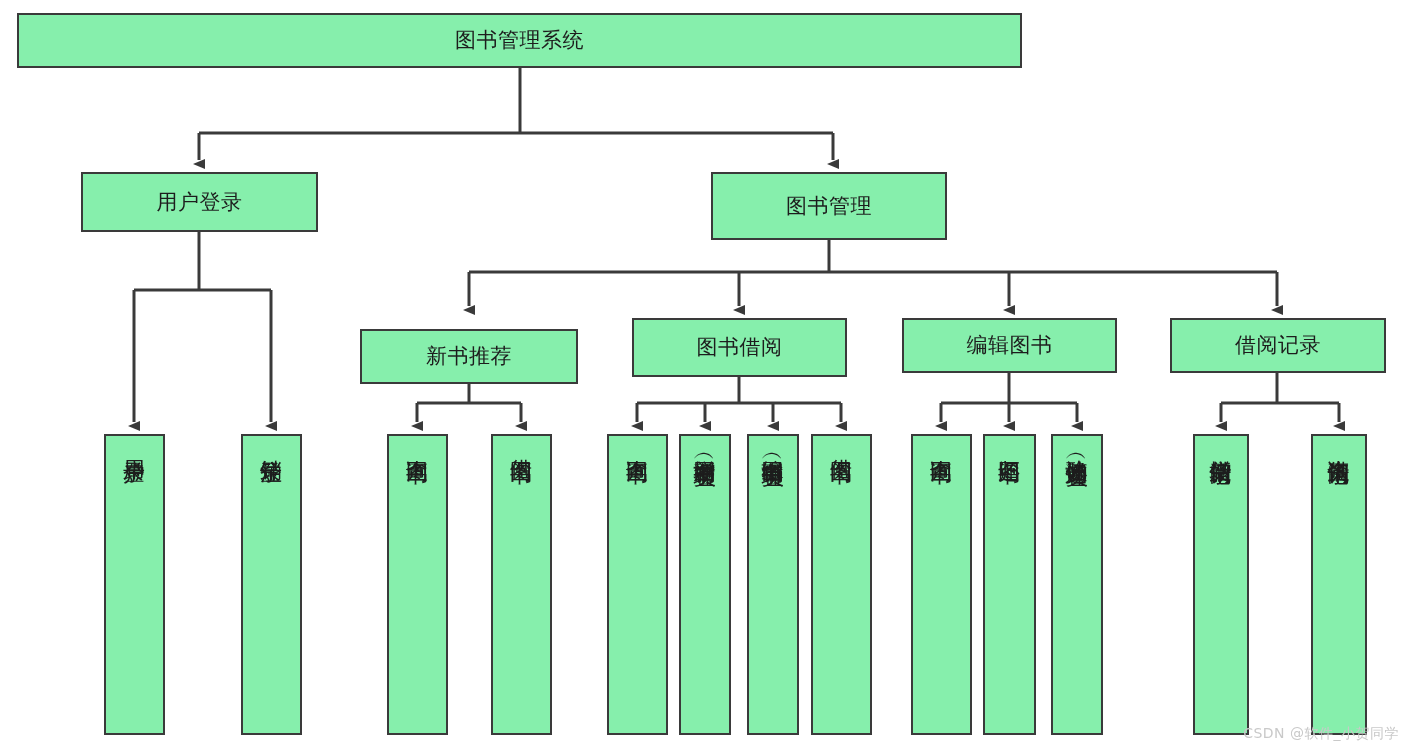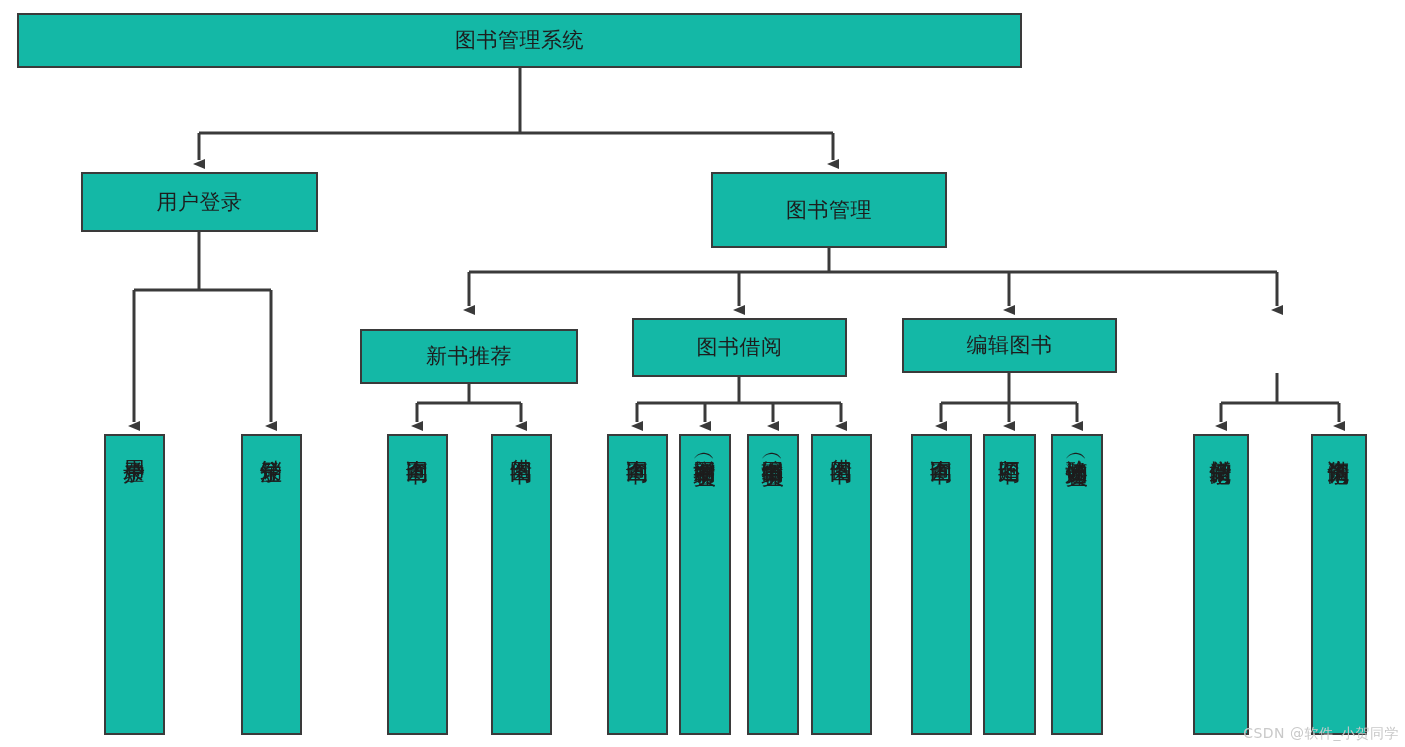--- a/index.html
+++ b/index.html
@@ -22,21 +22,21 @@
     position: absolute;
     left: 0;
     top: 0;
     width: 1405px;
     height: 747px;
     pointer-events: none;
   }
   .node {
     position: absolute;
     box-sizing: border-box;
-    background: #14b8a6;
+    background: #86efac;
     border: 2px solid #3a3a3a;
     display: flex;
     align-items: center;
     justify-content: center;
     color: #1d1d1d;
   }
   .node .lbl {
     display: block;
     text-align: center;
     line-height: 1.18;
@@ -133,33 +133,36 @@
     </g>
   </svg>
 
   <div class="node horiz root" style="left:17px; top:13px; width:1005px; height:55px;">
     <span class="lbl">图书管理系统</span>
   </div>
 
   <div class="node horiz" style="left:81px; top:172px; width:237px; height:60px;">
     <span class="lbl">用户登录</span>
   </div>
-  <div class="node horiz" style="left:711px; top:172px; width:236px; height:76px;">
+  <div class="node horiz" style="left:711px; top:172px; width:236px; height:68px;">
     <span class="lbl">图书管理</span>
   </div>
 
   <div class="node horiz" style="left:360px; top:318px; width:218px; height:55px;margin-top:11px;">
     <span class="lbl">新书推荐</span>
   </div>
   <div class="node horiz" style="left:632px; top:318px; width:215px; height:59px;">
     <span class="lbl">图书借阅</span>
   </div>
   <div class="node horiz" style="left:902px; top:318px; width:215px; height:55px;">
     <span class="lbl">编辑图书</span>
   </div>
+  <div class="node horiz" style="left:1170px; top:318px; width:216px; height:55px;">
+    <span class="lbl">借阅记录</span>
+  </div>
 
   <div class="node vert" style="left:104px; top:434px; width:61px; height:301px;">
     <span class="lbl">用户登录</span>
   </div>
   <div class="node vert" style="left:241px; top:434px; width:61px; height:301px;">
     <span class="lbl">注销登录</span>
   </div>
 
   <div class="node vert" style="left:387px; top:434px; width:61px; height:301px;">
     <span class="lbl">查询图书</span>

